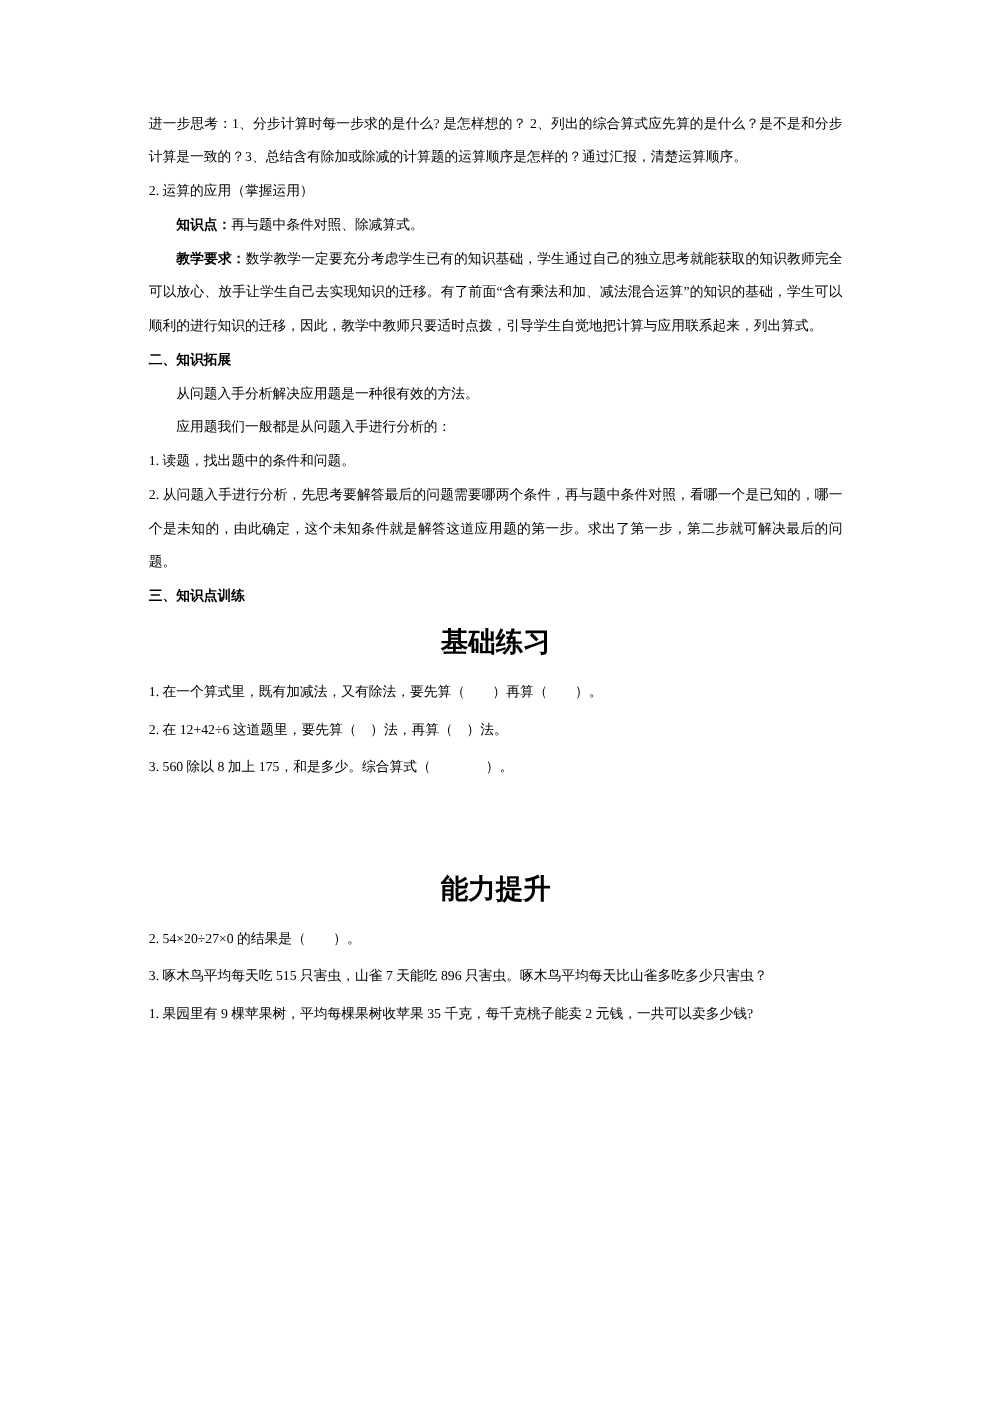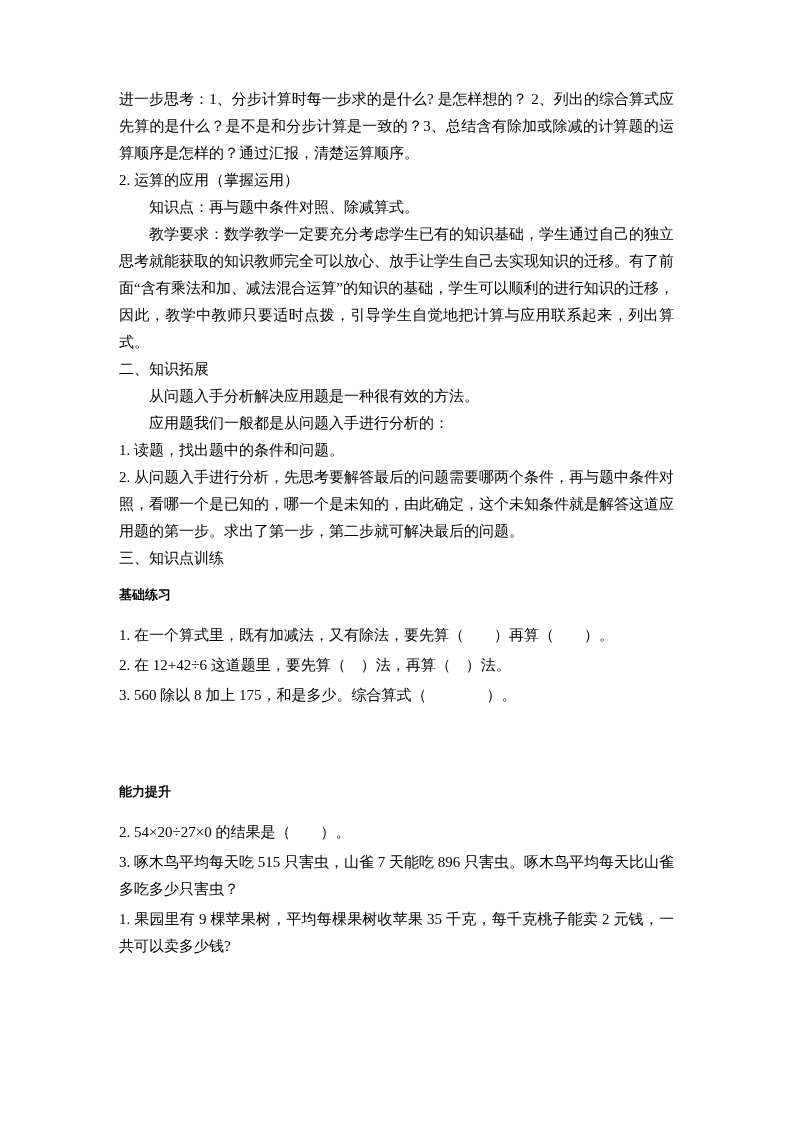--- a/index.html
+++ b/index.html
@@ -12,33 +12,33 @@
   }
   .page {
     box-sizing: border-box;
     width: 794px;
     height: 1123px;
     padding: 86px 120px 50px 119px;
     overflow: hidden;
     background: #ffffff;
   }
   .para {
-    font-size: 15px;
+    font-size: 11px;
     line-height: 27px;
     text-align: justify;
     word-break: break-all;
     margin: 0;
   }
   .item { margin: 3px 0; }
   .indent { text-indent: 2em; }
-  .bold { font-weight: normal; }
+  .bold { font-weight: bold; }
   .center-heading {
-    text-align: left;
+    text-align: center;
     font-weight: bold;
-    font-size: 13px;
+    font-size: 22px;
     line-height: 30px;
     margin: 8px 0 12px 0;
   }
   .gap { margin-top: 68px; }
 </style>
 </head>
 <body style="background: rgb(255, 255, 255); color: rgb(0, 0, 0);">
 
 <div class="page">
   <div>

